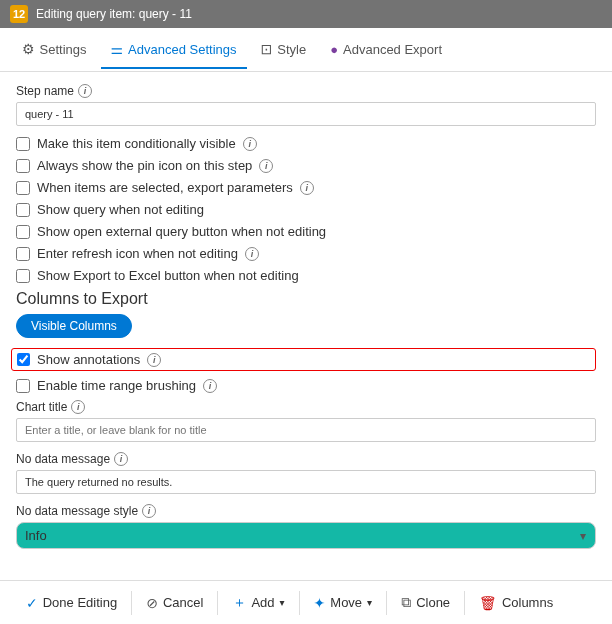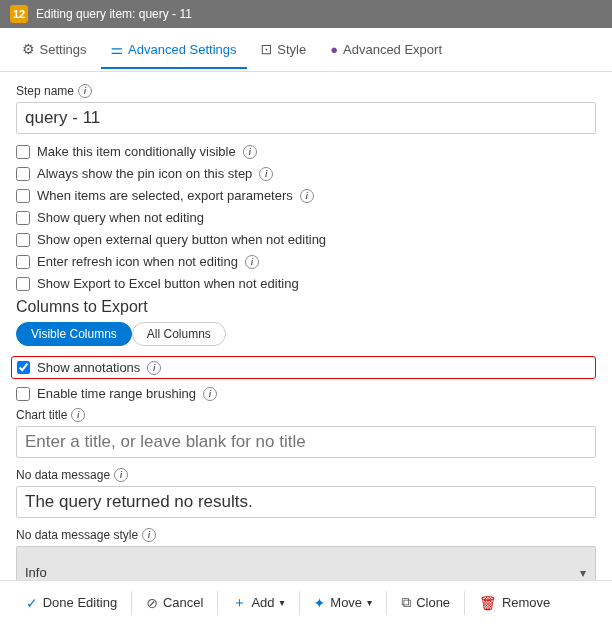--- a/index.html
+++ b/index.html
@@ -98,21 +98,21 @@
       color: #666;
       cursor: pointer;
       font-style: italic;
       font-weight: bold;
     }
     .text-input {
       width: 100%;
       padding: 5px 8px;
       border: 1px solid #ccc;
       border-radius: 2px;
-      font-size: 17px;
+      font-size: 11px;
       color: #333;
       outline: none;
     }
 
     
     .checkbox-row {
       display: flex;
       align-items: center;
       gap: 7px;
       margin-bottom: 7px;
@@ -169,27 +169,27 @@
       border-color: #ccc;
     }
 
     
     .dropdown-container {
       position: relative;
       width: 100%;
     }
     .dropdown-select {
       width: 100%;
-      padding: 18px 8px;
+      padding: 5px 8px;
       border: 1px solid #ccc;
-      border-radius: 2px;
+      border-radius: 8px;
       font-size: 13px;
       color: #333;
       appearance: none;
-      background: #e5e5e5;
+      background: #14b8a6;
       cursor: pointer;
       outline: none;
     }
     .dropdown-arrow {
       position: absolute;
       right: 10px;
       top: 50%;
       transform: translateY(-50%);
       font-size: 12px;
       color: #555;
@@ -297,21 +297,20 @@
   </div>
   <div class="checkbox-row">
     <input type="checkbox" style="">
     <span>Show Export to Excel button when not editing</span>
   </div>
 
   <div class="field-group">
     <div class="section-label">Columns to Export</div>
     <div class="button-group">
       <button class="btn-pill active">Visible Columns</button>
-      <button class="btn-pill inactive">All Columns</button>
     </div>
   </div>
 
   <div class="highlighted-row">
     <input type="checkbox" checked="" style="">
     <span>Show annotations</span>
     <span class="info-icon">i</span>
   </div>
 
   <div class="checkbox-row">
@@ -376,15 +375,15 @@
     <span class="chevron">▾</span>
   </div>
   <div class="bottom-separator"></div>
   <div class="bottom-action">
     <span class="action-icon clone-copy">⧉</span>
     <span>Clone</span>
   </div>
   <div class="bottom-separator"></div>
   <div class="bottom-action">
     <span class="action-icon remove-trash">🗑</span>
-    <span>Remove</span>
+    <span>Columns</span>
   </div>
 </div>
 
 </body></html>

